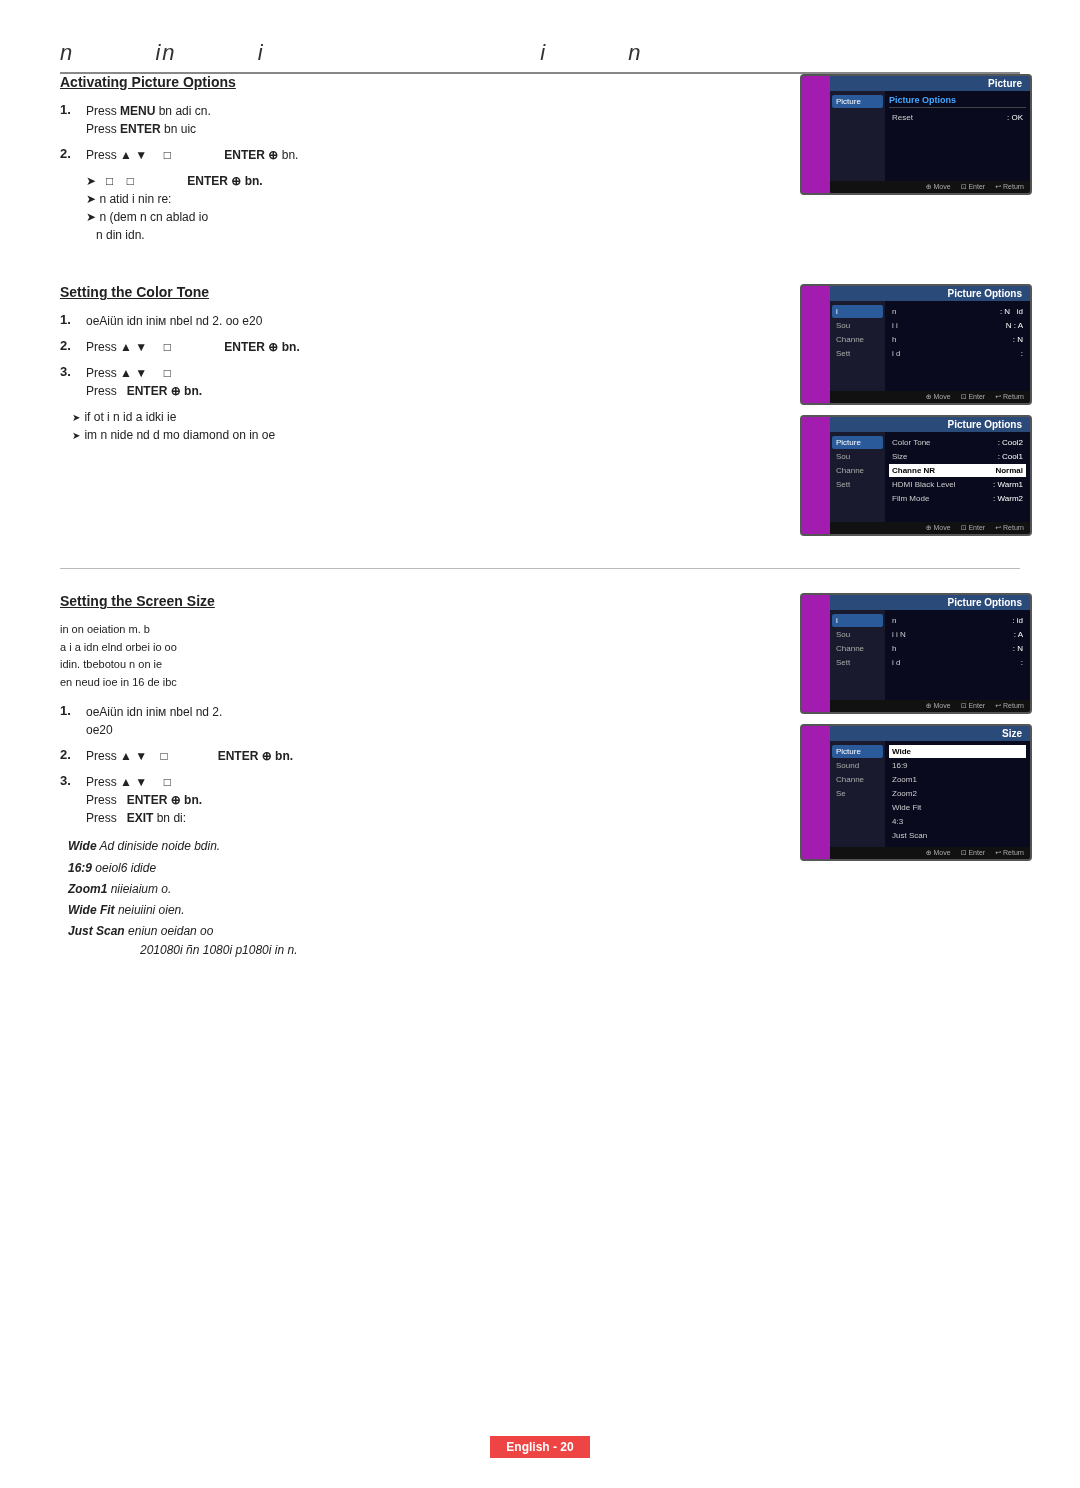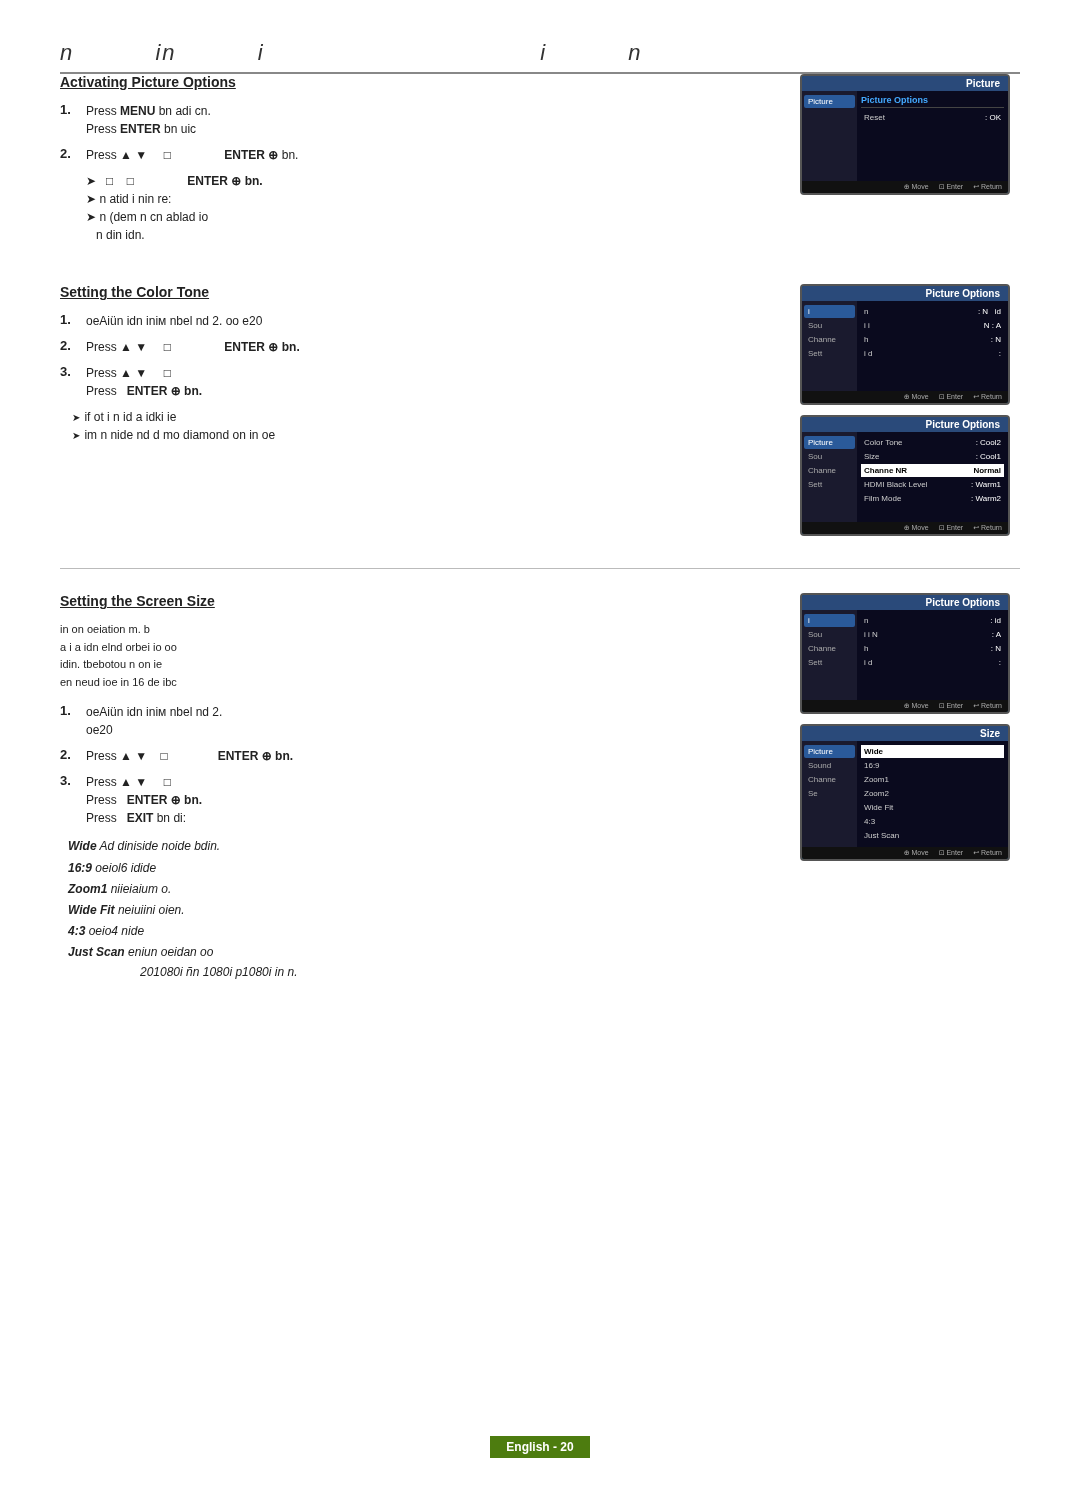--- a/index.html
+++ b/index.html
@@ -92,26 +92,27 @@
       gap: 4px;
     }
     .sub-bullet::before {
       content: "➤";
       font-size: 10px;
       margin-top: 2px;
     }
 
     
     .tv-screen {
-      width: 210px;
-      background: #0c4a6e;
+      width: 232px;
+      background: #a21caf;
       border: 2px solid #555;
       border-radius: 4px;
       overflow: hidden;
       font-family: Arial, sans-serif;
+      padding-left: 28px;
     }
     .tv-screen-header {
       background: #2a4a7a;
       color: #fff;
       font-size: 10px;
       font-weight: bold;
       padding: 2px 8px;
       text-align: right;
     }
     .tv-screen-body {
@@ -190,21 +191,21 @@
     
     .page-footer {
       position: absolute;
       bottom: 30px;
       left: 0;
       right: 0;
       display: flex;
       justify-content: center;
     }
     .footer-label {
-      background: #4d7c0f;
+      background: #ef4444;
       color: #fff;
       padding: 4px 16px;
       font-size: 12px;
       font-weight: bold;
     }
 
     
     .screen-size-intro {
       font-size: 11px;
       line-height: 1.6;
@@ -459,23 +460,20 @@
         <div class="option-item">
           <span class="opt-name">16:9</span> oeiol6 idide
         </div>
         <div class="option-item">
           <span class="opt-name">Zoom1</span> niieiaium o.
         </div>
         <div class="option-item">
           <span class="opt-name">Wide Fit</span> neiuiini oien.
         </div>
         <div class="option-item">
-          <span class="opt-name">4:3</span> oeio4 nide
-        </div>
-        <div class="option-item">
           <span class="opt-name">Just Scan</span> eniun oeidan oo<br>
           <span class="just-scan-sub">201080i ñn 1080i p1080i in n.</span>
         </div>
       </div>
     </div>
 
     <div class="section-screens">
 
       <div class="tv-screen">
         <div class="tv-screen-header">Picture Options</div>

